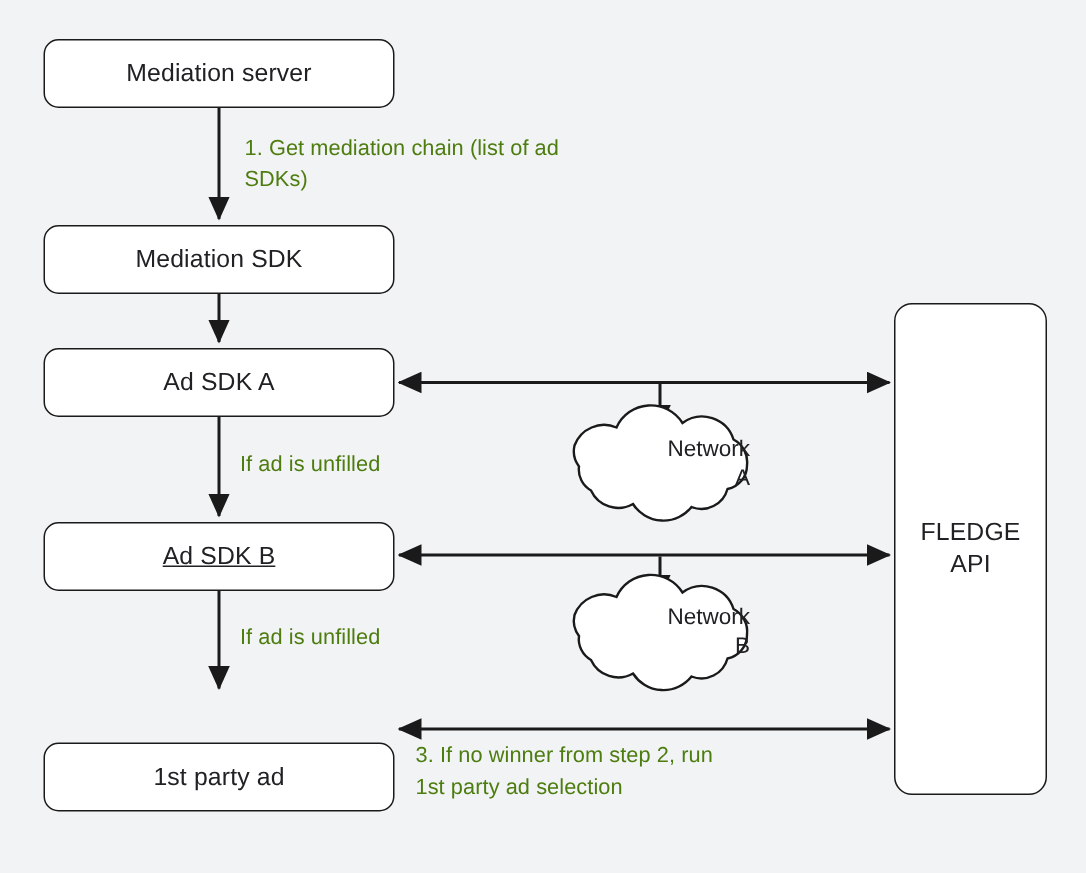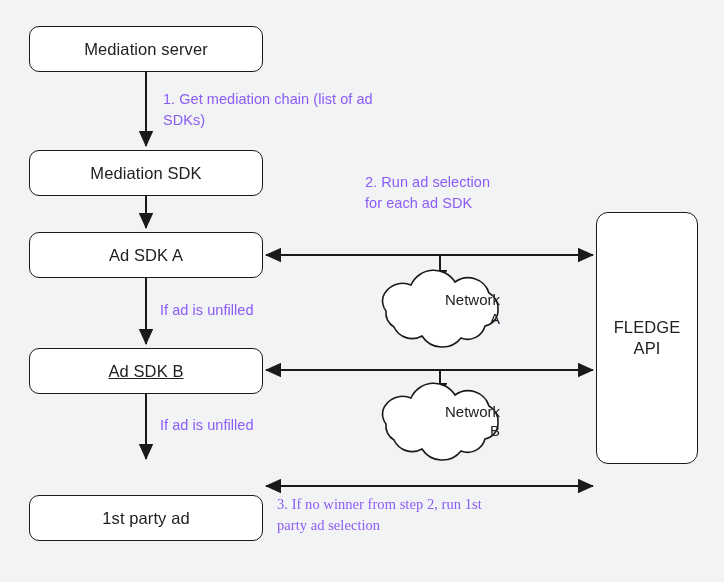--- a/index.html
+++ b/index.html
@@ -47,40 +47,40 @@
     height: 46px;
   }
   #node-mediation-server { top: 26px; }
   #node-mediation-sdk    { top: 150px; }
   #node-ad-sdk-a         { top: 232px; }
   #node-ad-sdk-b         { top: 348px; text-decoration: underline; }
   #node-first-party-ad   { top: 463px; margin-top: 32px; }
 
   #node-fledge-api {
     left: 596px;
-    top: 212px;
+    top: 202px;
     width: 102px;
-    height: 252px;
+    height: 328px;
     border-radius: 12px;
   }
   #node-fledge-api .node-label {
     white-space: pre-line;
   }
 
   .edge-label {
     position: absolute;
-    color: #8b5cf6;
+    color: #4d7c0f;
     font-size: 14.5px;
     line-height: 1.45;
     letter-spacing: 0.05px;
     white-space: pre-line;
   }
   #label-step-1 { left: 163px; top: 89px;  width: 215px; }
   #label-step-2 { left: 365px; top: 172px; width: 200px; }
-  #label-step-3 { left: 277px; top: 494px; width: 215px; font-family: Liberation Serif, serif; }
+  #label-step-3 { left: 277px; top: 494px; width: 215px; }
   #label-unfilled-a { left: 160px; top: 300px; width: 150px; }
   #label-unfilled-b { left: 160px; top: 415px; width: 150px; }
 
   .cloud-label {
     position: absolute;
     text-align: right;
     color: #202124;
     font-size: 15px;
     line-height: 1.25;
     white-space: pre-line;
@@ -169,19 +169,17 @@
     <span class="node-label">FLEDGE
 API</span>
   </div>
 
   <div class="cloud-label" id="cloud-label-a">Network
 A</div>
   <div class="cloud-label" id="cloud-label-b">Network
 B</div>
 
   <div class="edge-label" id="label-step-1">1. Get mediation chain (list of ad SDKs)</div>
-  <div class="edge-label" id="label-step-2">2. Run ad selection
-   for each ad SDK</div>
   <div class="edge-label" id="label-step-3">3. If no winner from step 2, run 1st party ad selection</div>
   <div class="edge-label" id="label-unfilled-a">If ad is unfilled</div>
   <div class="edge-label" id="label-unfilled-b">If ad is unfilled</div>
 
 </div>
 
 </body></html>

